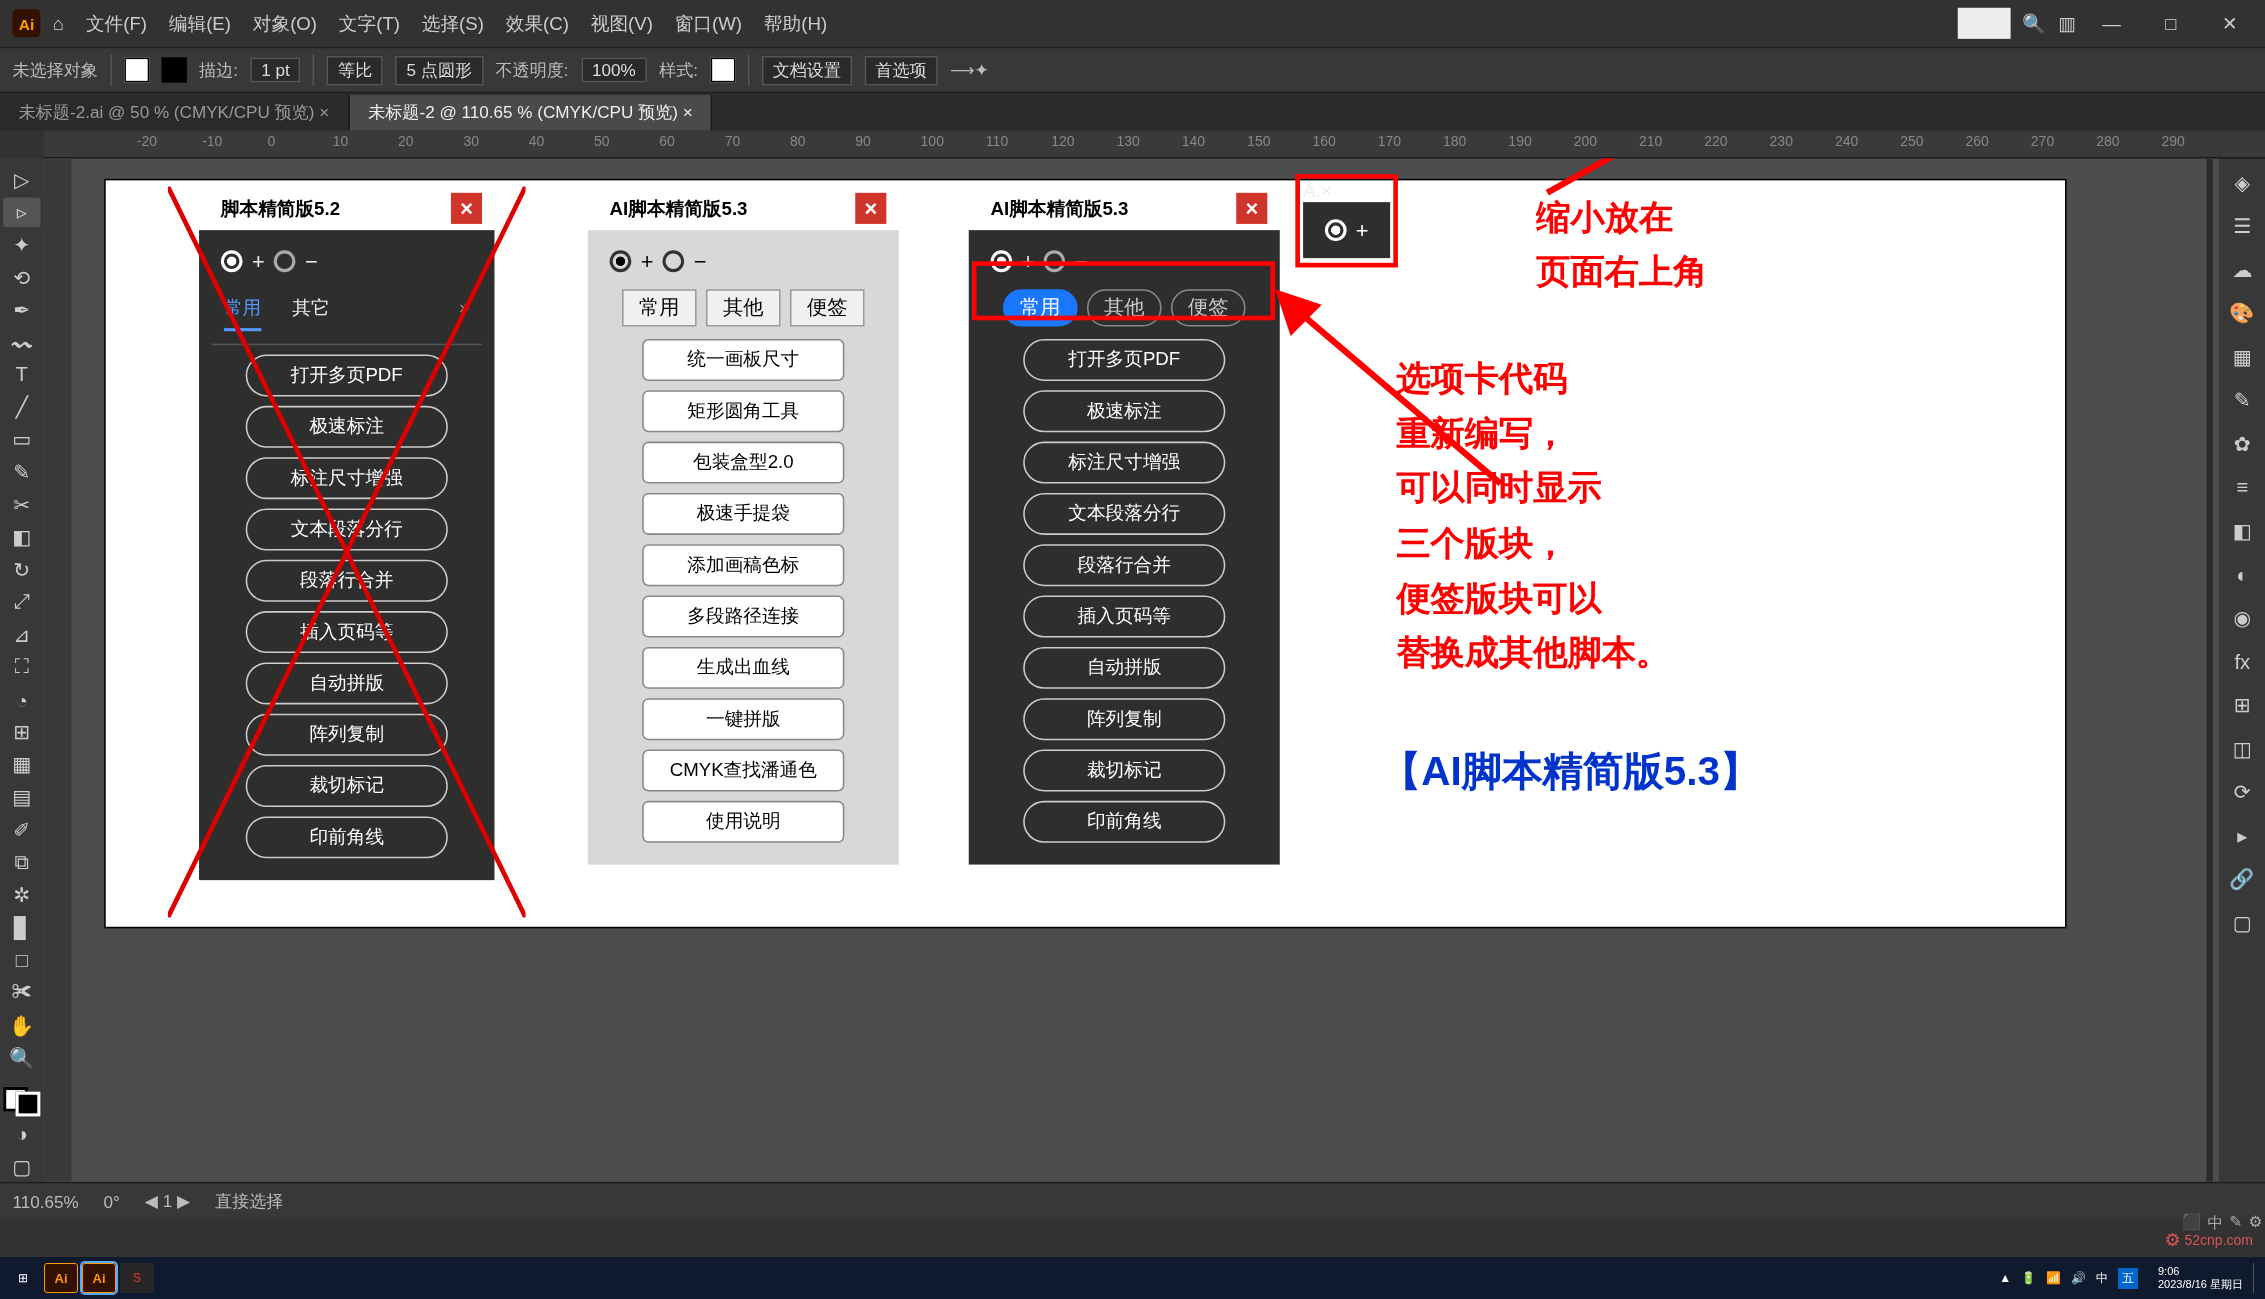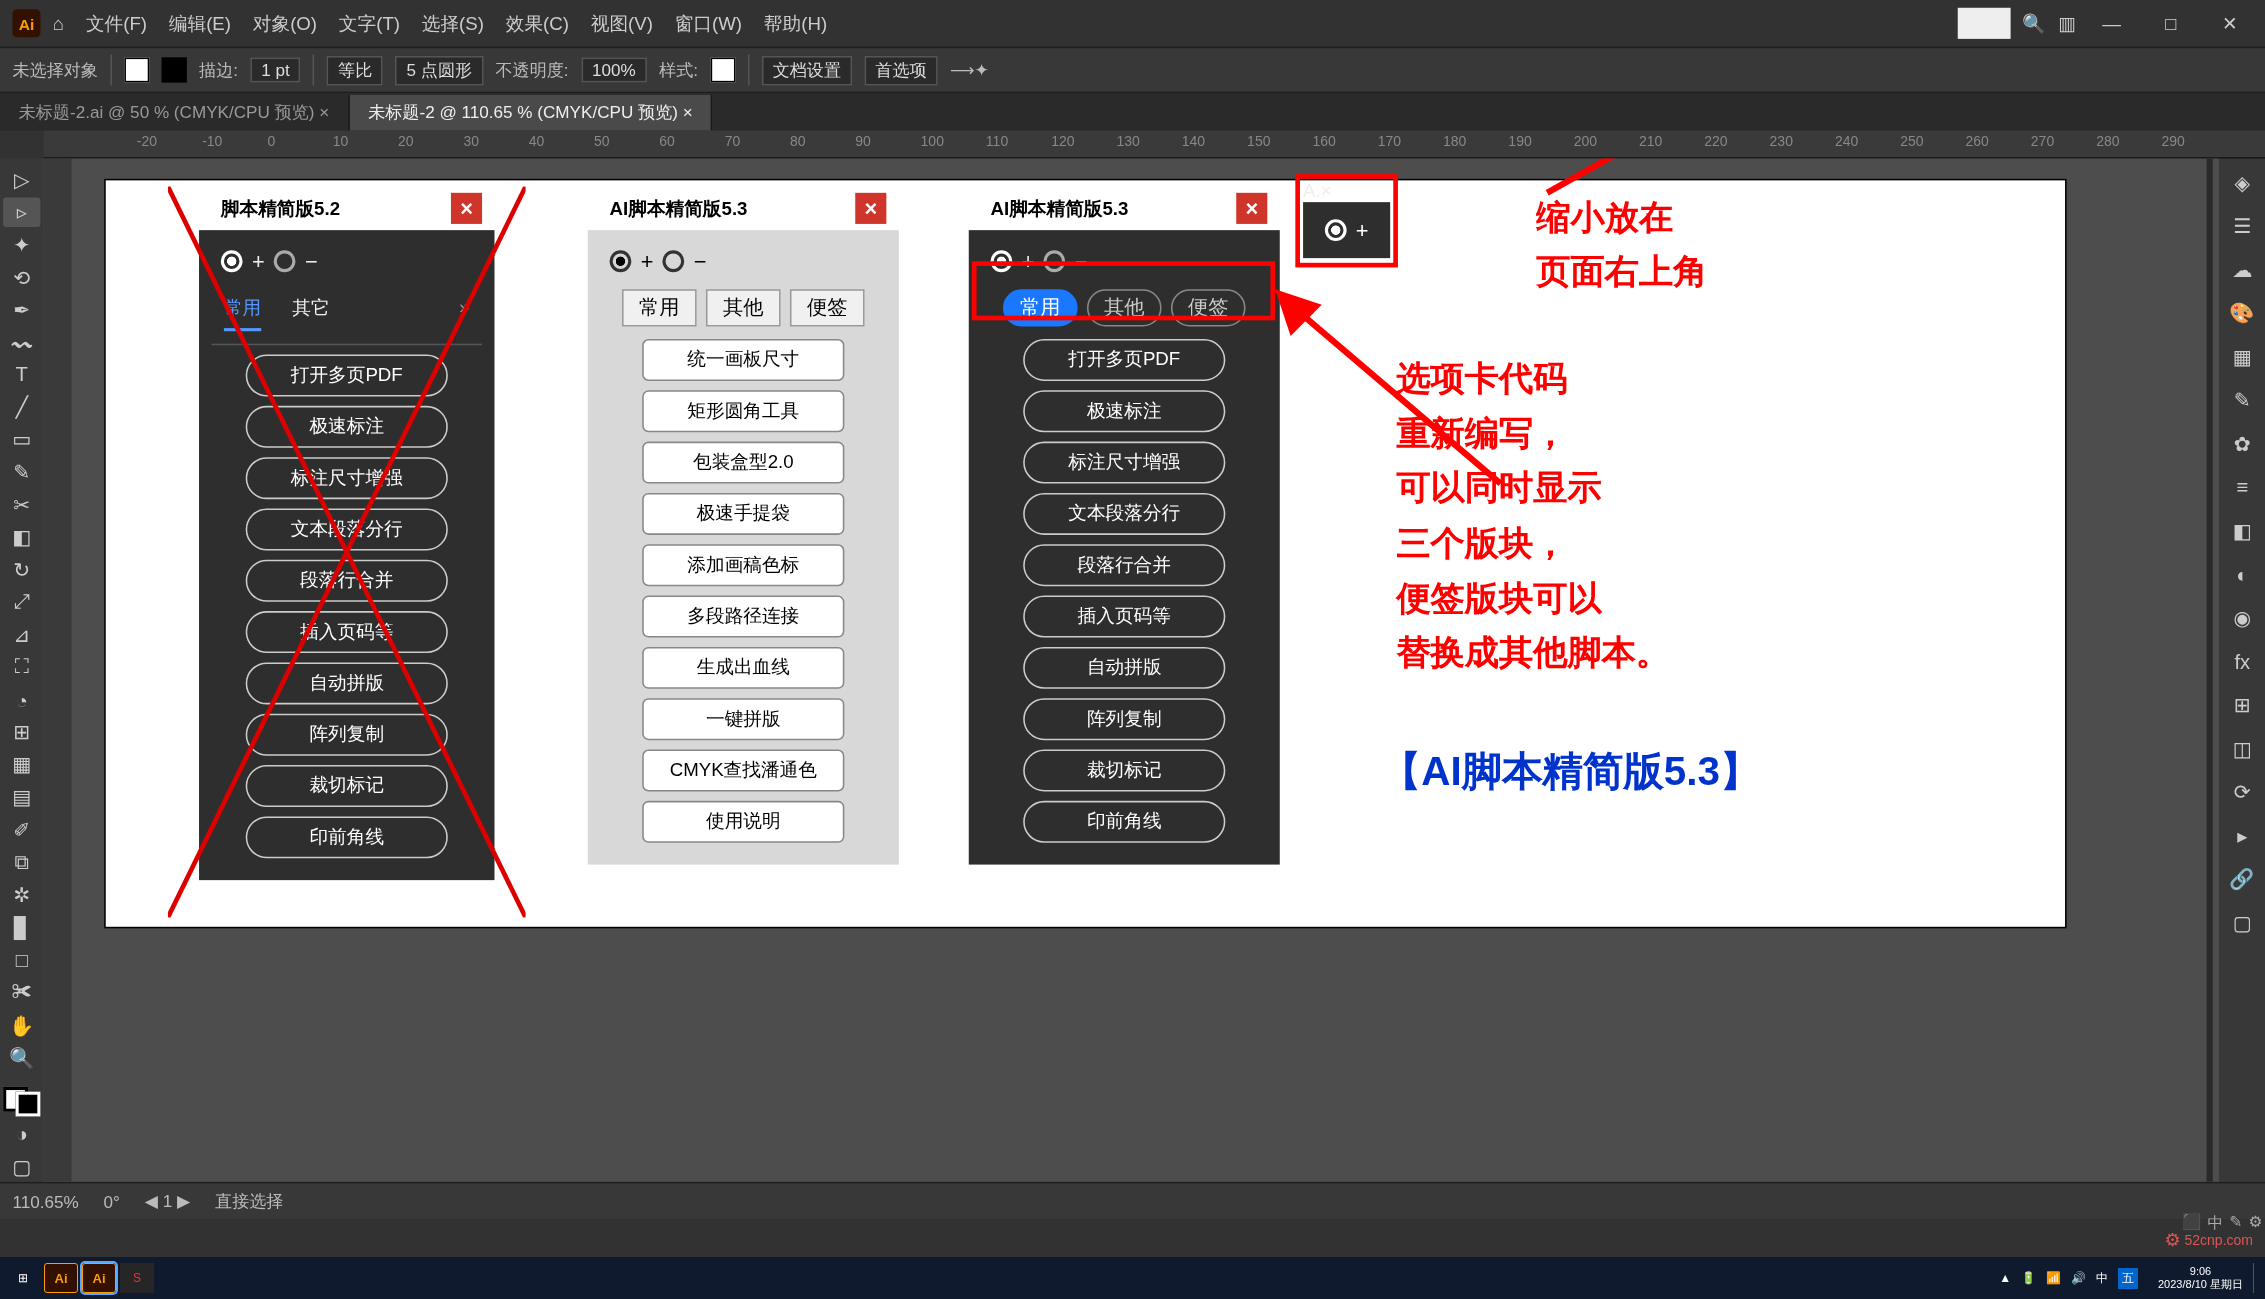--- a/index.html
+++ b/index.html
@@ -98,21 +98,21 @@
 
 
 .redbox { position:absolute; border:3px solid #f00; }
 
 
 .taskbar { position:absolute; left:0; bottom:0; width:100%; height:42px; background:#101a2e; display:flex; align-items:center; color:#fff; font-size:12px; padding:0 6px; }
 .taskbar .tbtn { width:34px; height:30px; display:flex; align-items:center; justify-content:center; margin-right:4px; }
 .taskbar .tbtn.ai { background:#310; color:#ff9a00; border-radius:3px; font-weight:bold; font-size:13px; border:1px solid #ff9a00; }
 .taskbar .tbtn.ai.active { outline:2px solid #5af; }
 .taskbar .right { margin-left:auto; display:flex; align-items:center; gap:10px; }
-.taskbar .clock { text-align:center; line-height:1.2; font-size:11px; margin-left:10px; }
+.taskbar .clock { line-height:1.2; font-size:11px; margin-left:10px; }
 
 
 .wm { position:absolute; right:12px; bottom:48px; color:#d55; font-size:14px; display:flex; align-items:center; gap:4px; }
 </style>
 </head>
 <body>
 
 <div class="ai-window">
 
   <div class="title-bar">
@@ -407,21 +407,21 @@
   <div class="tbtn" style="background:#262626;color:#e33">S</div>
   <div class="right">
     <span>▲</span>
     <span>🔋</span>
     <span>📶</span>
     <span>🔊</span>
     <span>中</span>
     <span style="background:#06c;padding:2px 4px;">五</span>
     <div class="clock">
       <div>9:06</div>
-      <div>2023/8/10 星期日</div>
+      <div>2023/8/16 星期日</div>
     </div>
     <span style="width:6px;height:30px;border-left:1px solid #555;"></span>
   </div>
 </div>
 
 <div class="wm">
   <span style="color:#d55;font-size:18px;">⚙</span>
   <span>52cnp.com</span>
 </div>
 

